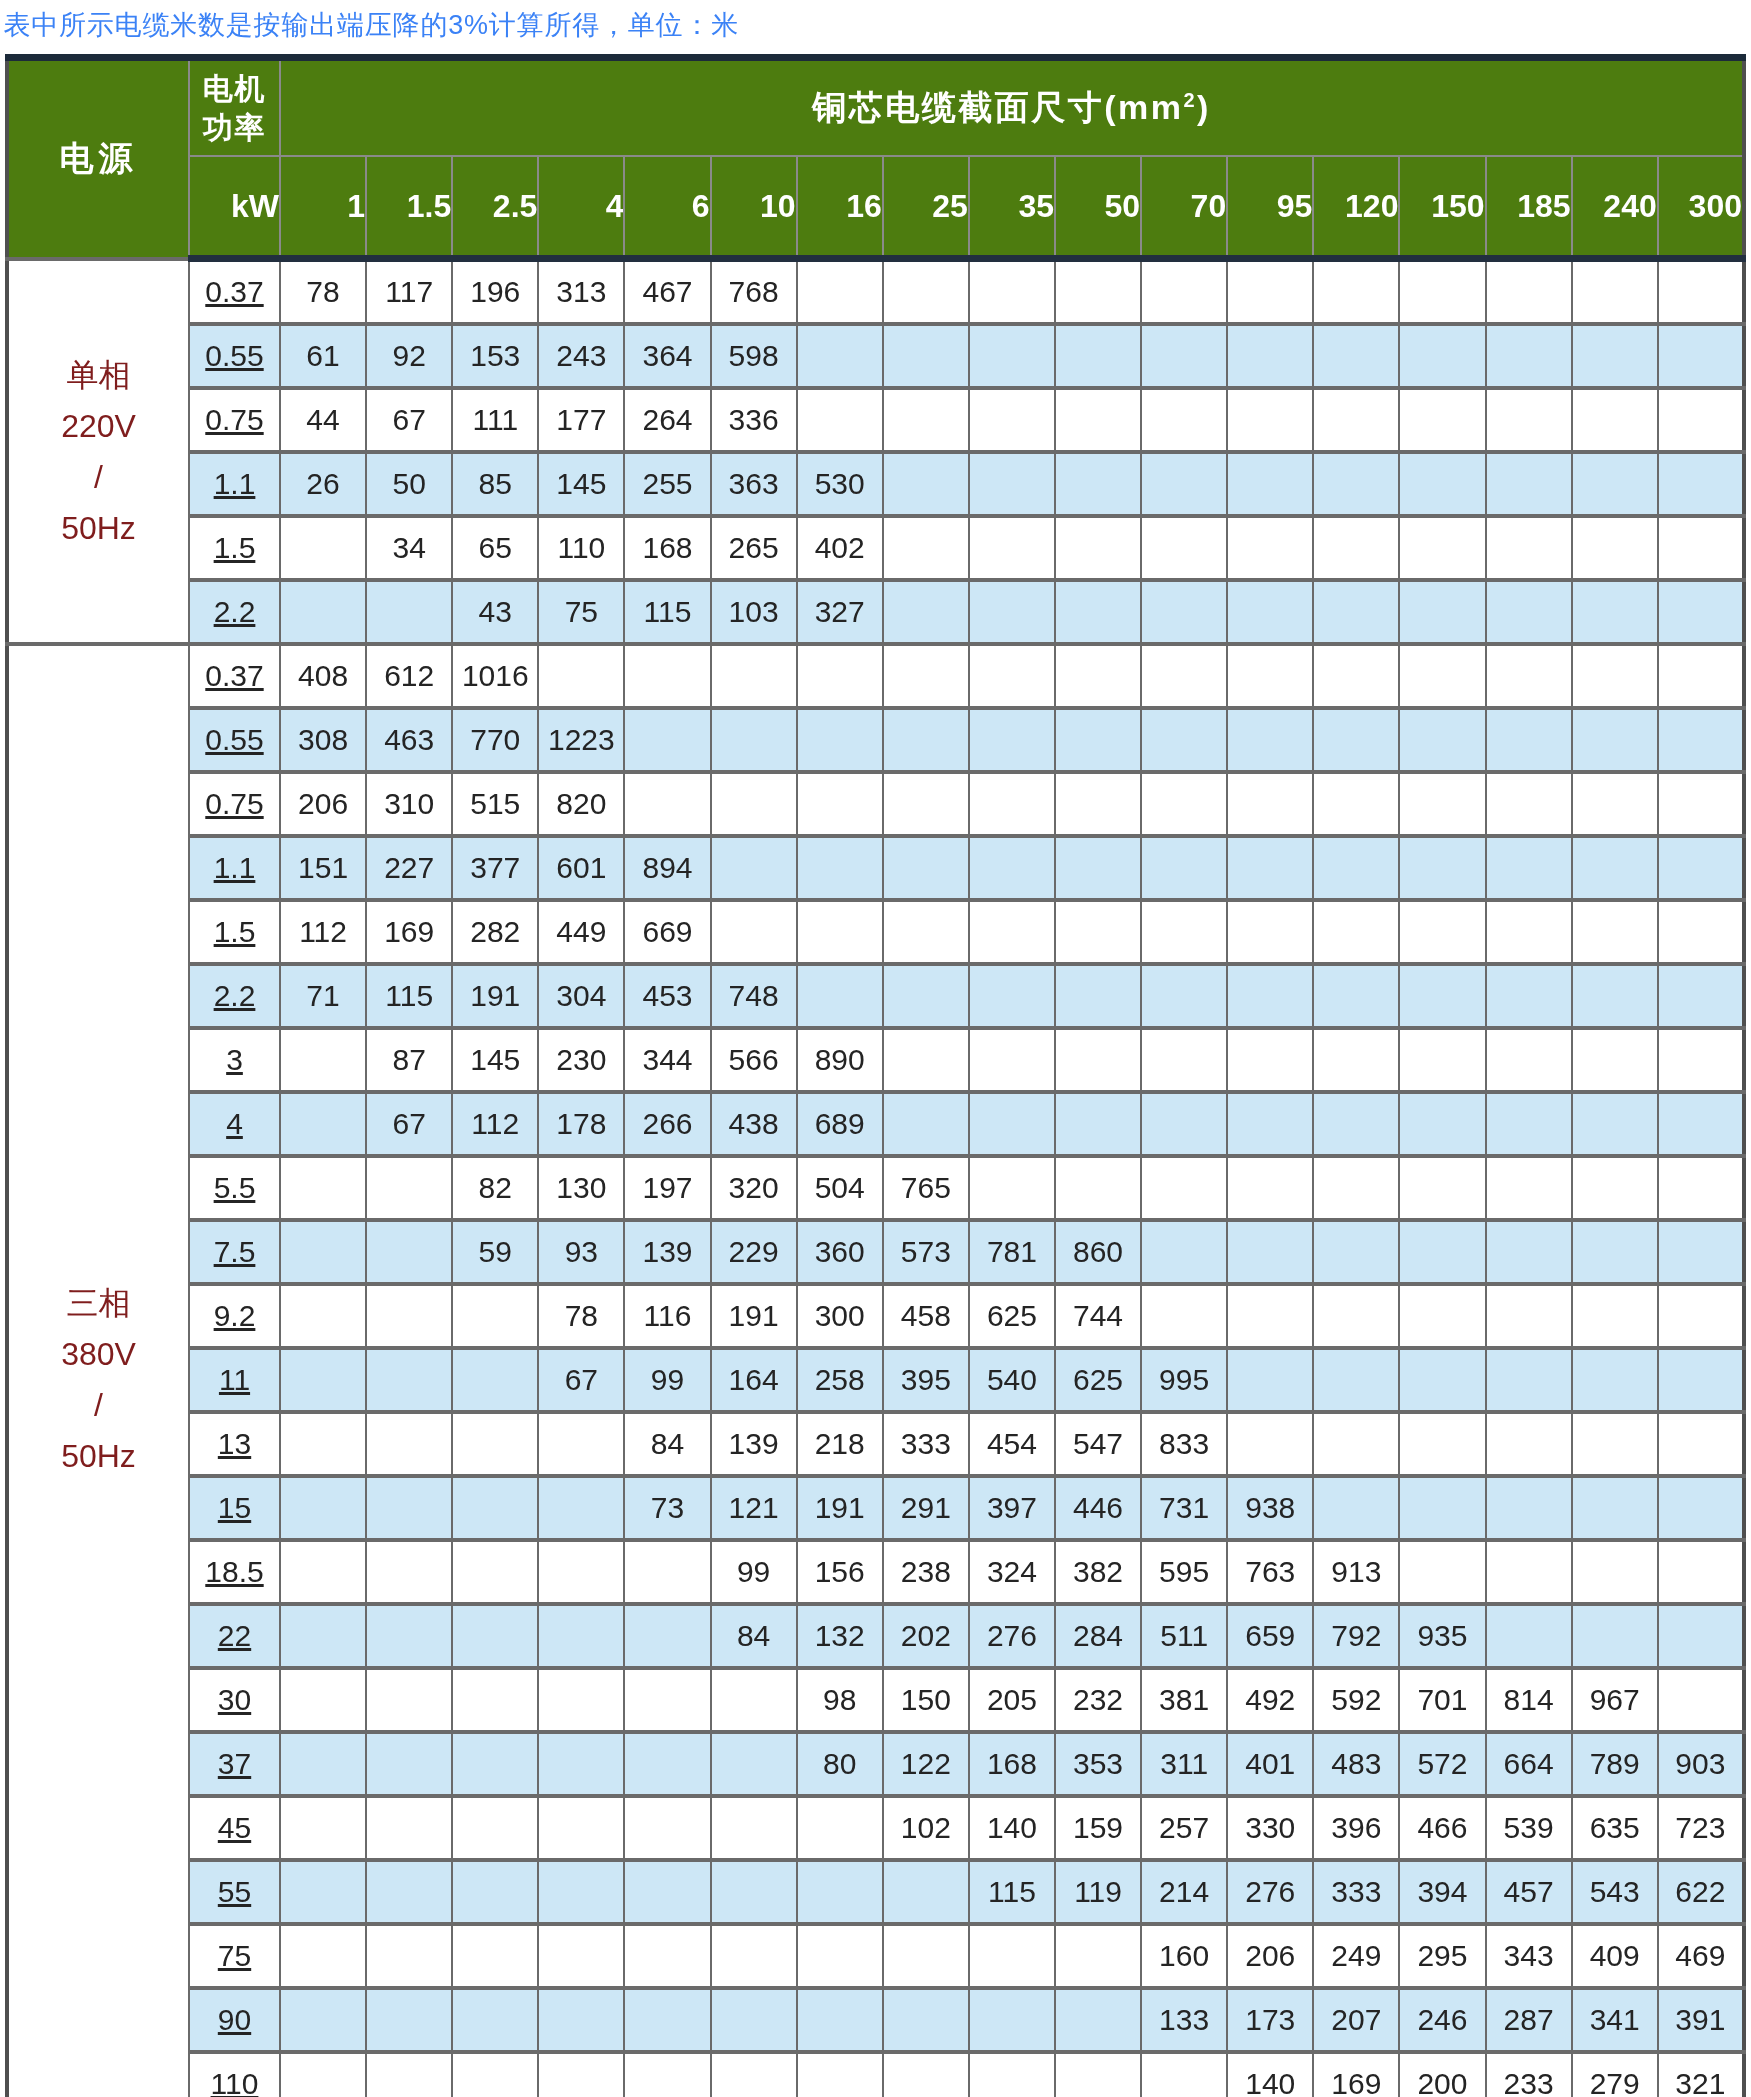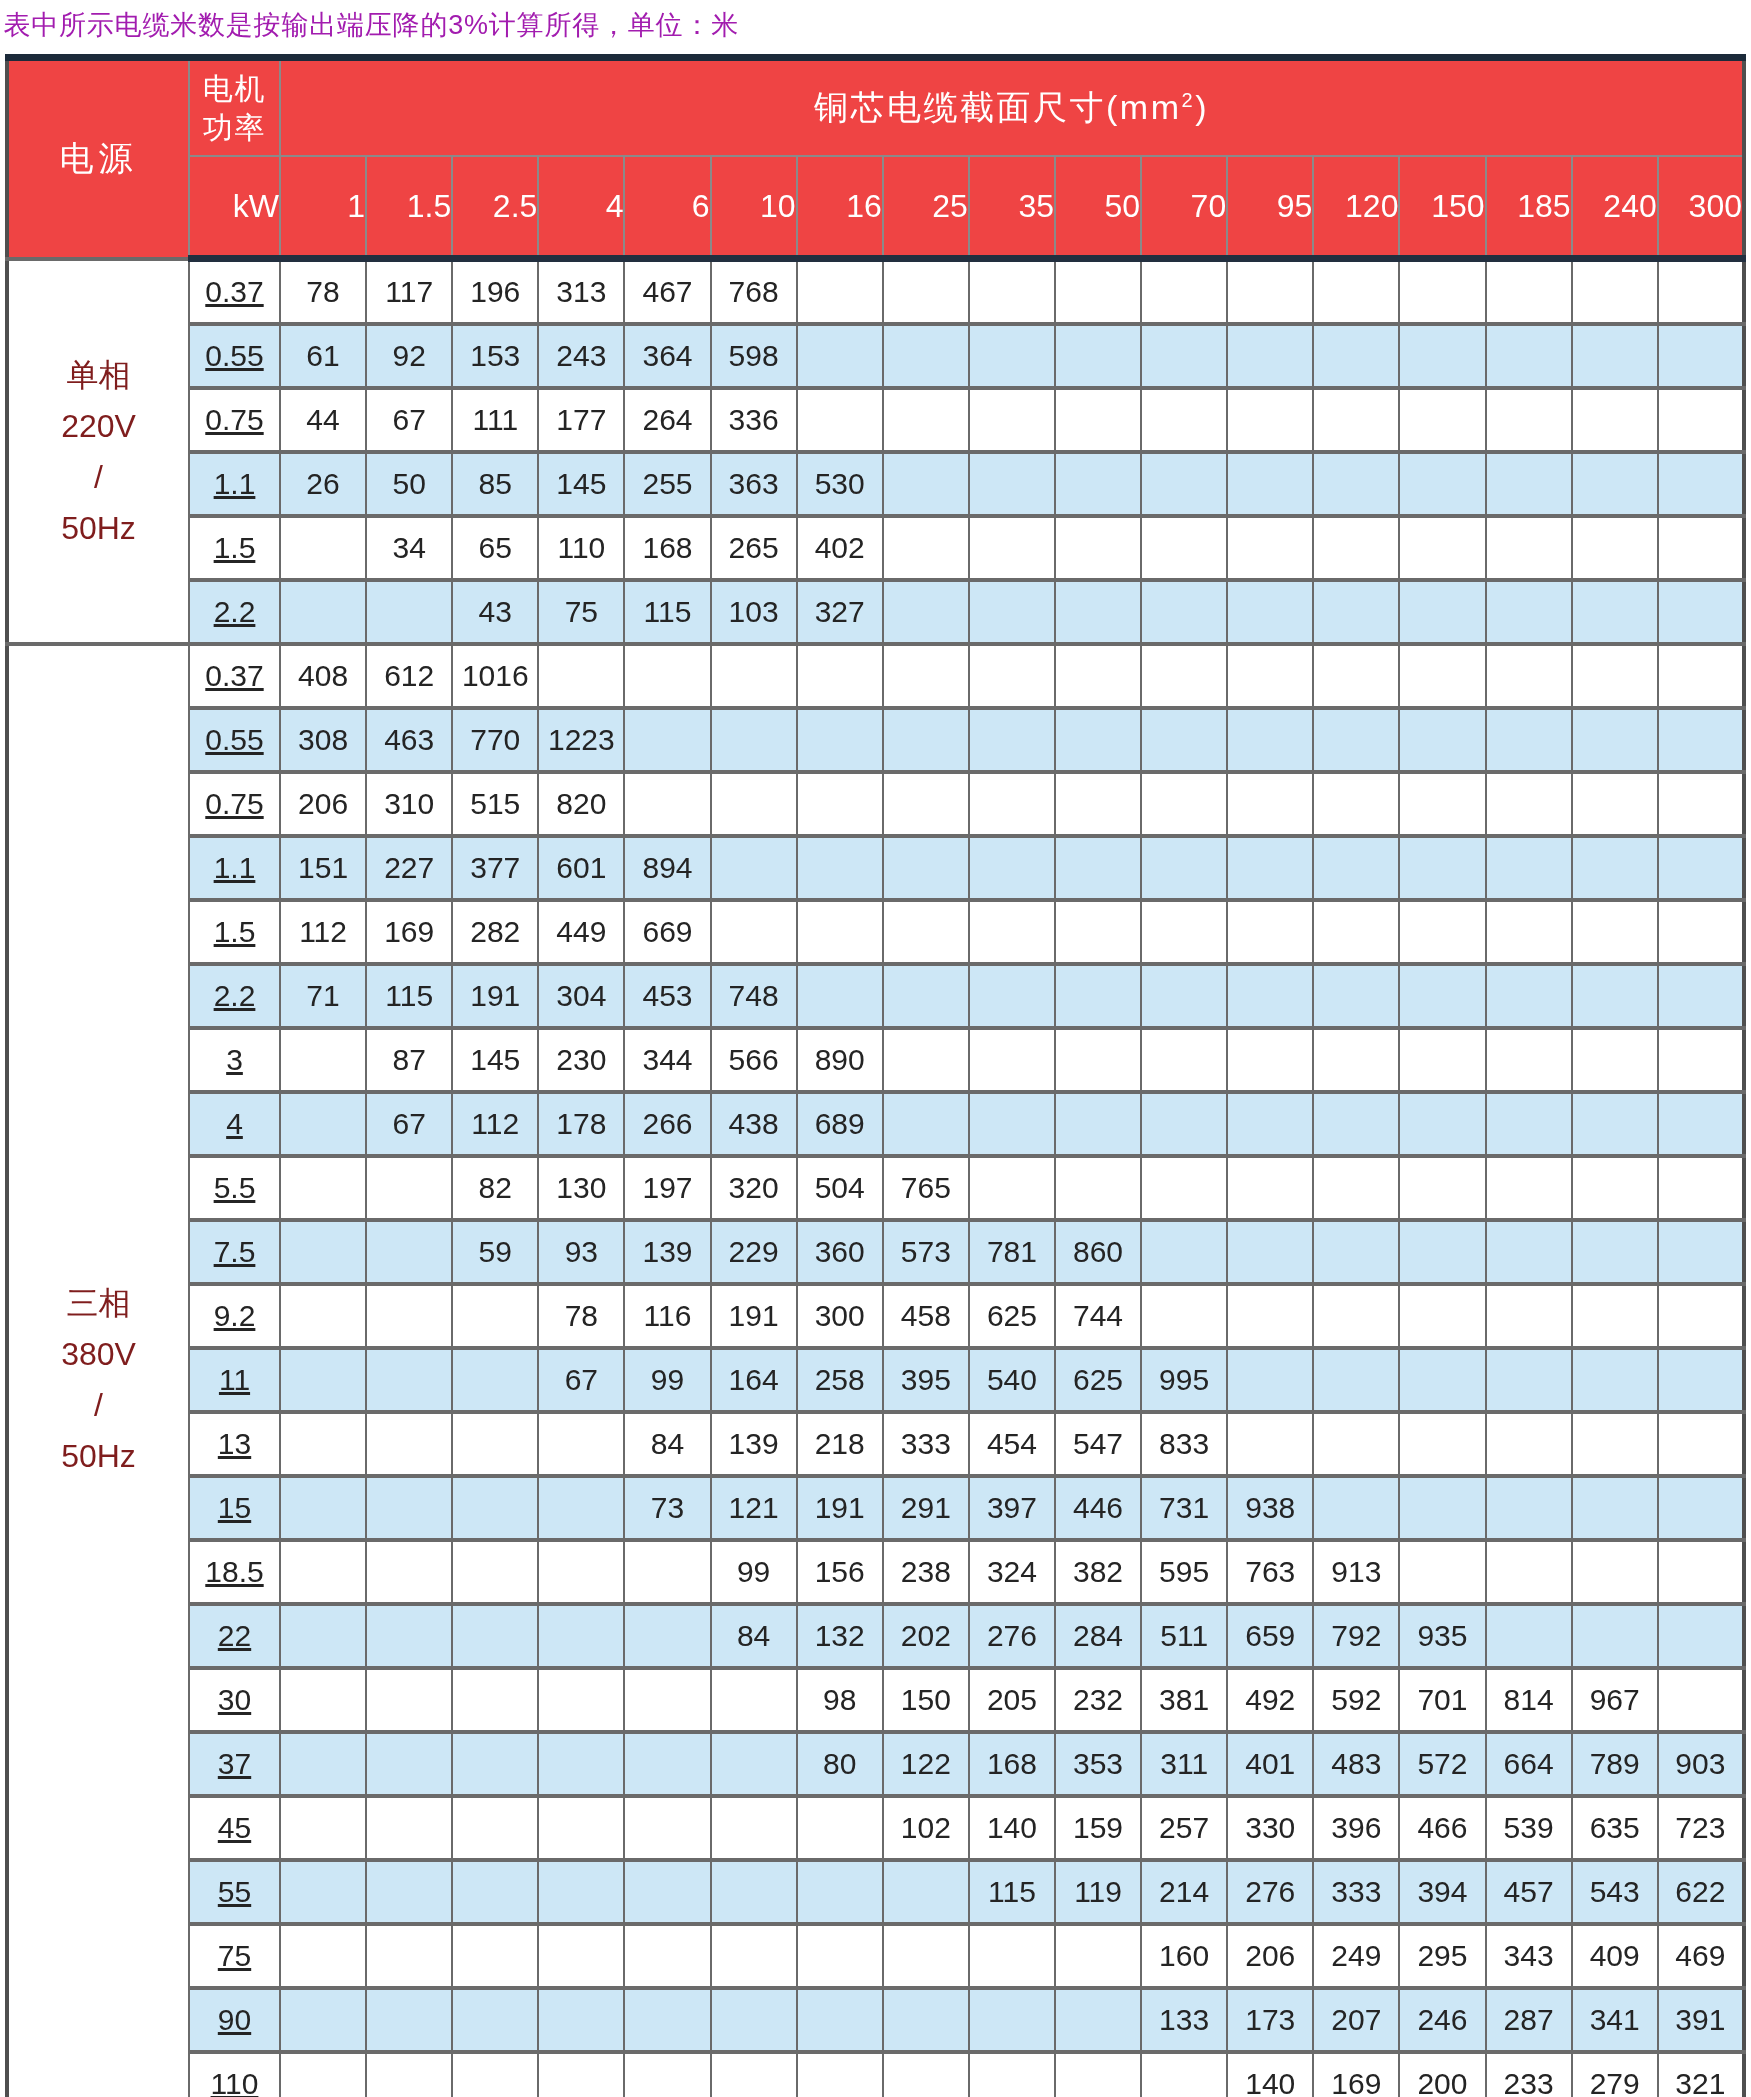--- a/index.html
+++ b/index.html
@@ -1,21 +1,21 @@
 <!DOCTYPE html>
 <html style="font-size:13.5px"><head>
 <meta charset="utf-8">
 <style>
   html,body{margin:0;padding:0;background:#ffffff;width:1752px;height:2097px;overflow:hidden;
             font-family:"Liberation Sans","DejaVu Sans",sans-serif;}
-  .title{padding:6.7px 0 0 3.4px;font-size:27px;color:#a21caf;letter-spacing:0.8px;}
+  .title{padding:6.7px 0 0 3.4px;font-size:27px;color:#3b82f6;letter-spacing:0.8px;}
   table{border-collapse:collapse;table-layout:fixed;margin:11.8px 0 0 5px;width:1741px;}
   th,td{padding:0;text-align:center;vertical-align:middle;overflow:hidden;}
   
-  thead th{background:#ef4444;color:#fff;font-weight:normal;border:2.5px solid #8a8a8a;}
+  thead th{background:#4d7c0f;color:#fff;font-weight:bold;border:2.5px solid #8a8a8a;}
   th.power-hd{width:179px;font-size:34px;letter-spacing:5px;}
   th.motor-hd{width:89px;font-size:30px;line-height:1.3;letter-spacing:1.7px;}
   th.section-hd{font-size:34px;letter-spacing:2.5px;}
   th.section-hd sup{font-size:20px;}
   tr.hrow1 th{height:94px;}
   tr.hrow2 th{height:98px;font-size:32px;}
   table{border-top:7.6px solid #1c2a3a;border-left:4.2px solid #4f4f4f;border-right:4.2px solid #4f4f4f;border-bottom:4.2px solid #4f4f4f;}
   tr.hrow2 th{border-bottom:7.6px solid #222f3f;text-align:right;}
   
   tbody td{height:60px;font-size:30px;color:#242424;border:solid #6a6a6a;border-width:4.2px 2.5px;background:#ffffff;}

